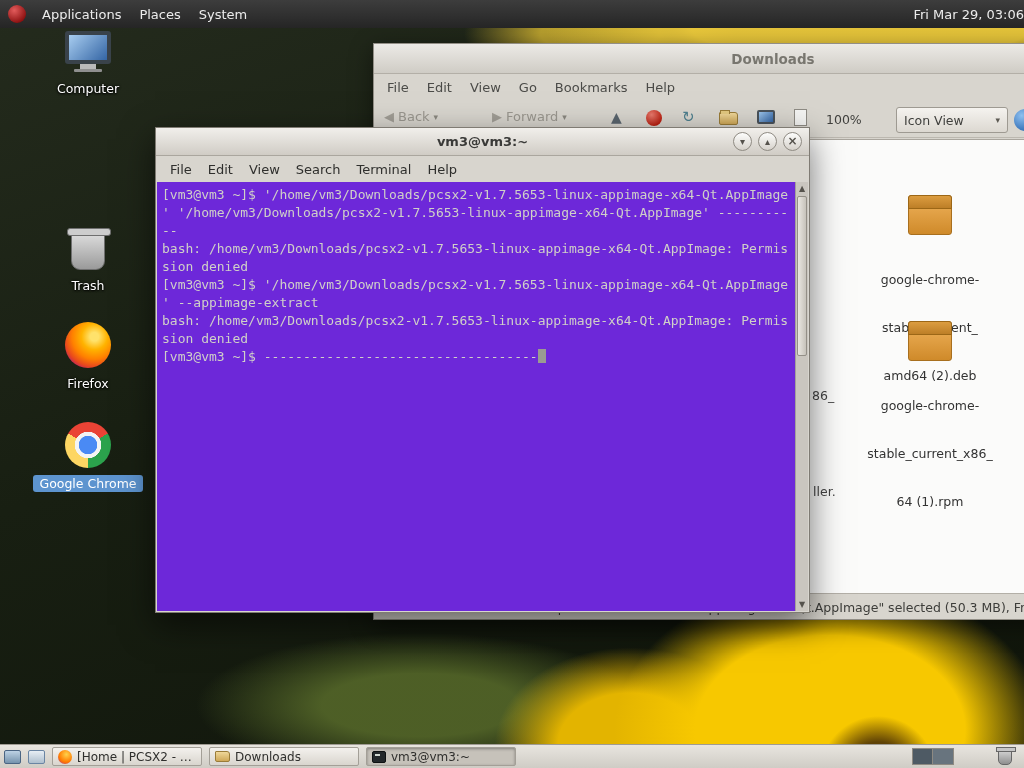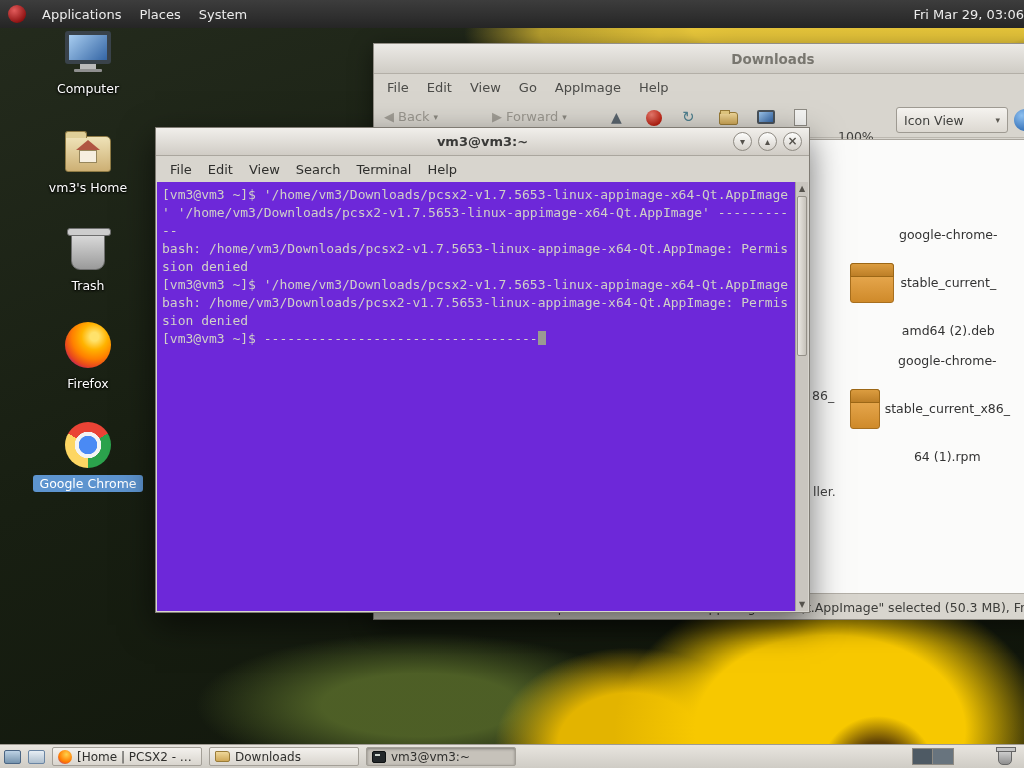--- a/index.html
+++ b/index.html
@@ -87,30 +87,30 @@
     background:radial-gradient(circle at 35% 30%, #e87a6d, #b81d0e 75%); }
   .tb-refresh { position:absolute; left:308px; top:7px; font-size:15px; color:#4e7f8e; }
   .tb-folder { position:absolute; left:345px; top:11px; width:19px; height:13px;
     background:linear-gradient(#efd79a,#cfa858); border:1px solid #9a7c38; border-radius:1px 3px 2px 2px; }
   .tb-folder::before { content:""; position:absolute; top:-3px; left:0; width:8px; height:3px;
     background:#e3c87f; border:1px solid #9a7c38; border-bottom:none; }
   .tb-monitor { position:absolute; left:383px; top:9px; width:18px; height:14px;
     border:2px solid #49525a; border-radius:2px; background:linear-gradient(135deg,#9cc4ea,#3465a4); }
   .tb-doc { position:absolute; left:420px; top:8px; width:13px; height:17px;
     background:#f4f4f2; border:1px solid #8e8b84; }
-  .tb-zoom { position:absolute; left:452px; top:28px; font-size:12.5px; color:#3f3f3c;margin-left:12px; }
+  .tb-zoom { position:absolute; left:452px; top:11px; font-size:12.5px; color:#3f3f3c; }
   .tb-view { position:absolute; left:522px; top:6px; width:112px; height:25px;
     border:1px solid #9e9a92; border-radius:3px; background:linear-gradient(#f5f3ef,#dcd8d1);
     display:flex; align-items:center; padding:12px 7px; font-size:12.5px; color:#3f3f3c; }
   .tb-view .vcaret { margin-left:auto; font-size:9px; color:#5c5952; }
   .tb-search { position:absolute; left:640px; top:8px; width:22px; height:22px; border-radius:50%;
     background:radial-gradient(circle at 35% 30%, #8ec0f0, #2f6cb4 80%); }
   .fm-content { position:absolute; left:1px; right:1px; top:95px; bottom:26px;
     background:#fbfbfa; border-top:1px solid #a9a59d; overflow:hidden; }
-  .fitem { position:absolute; width:160px; display:flex; flex-direction:row; align-items:center; gap:5px; }
+  .fitem { position:absolute; width:160px; display:flex; flex-direction:column; align-items:center; gap:5px; }
   .fi-1 { left:475px; top:55px; } .fi-2 { left:475px; top:181px; }
   .pkg { width:44px; height:40px; border-radius:3px; position:relative;
     background:linear-gradient(#f0b35c,#cf8a2a); border:1px solid #a86f1e; }
   .pkg::before { content:""; position:absolute; left:-1px; right:-1px; top:-1px; height:12px;
     background:linear-gradient(#dc9d40,#bd7f27); border:1px solid #9c6716; border-radius:3px 3px 0 0; }
   .flabel { font-size:12.5px; line-height:16px; color:#333; text-align:center; white-space:pre; }
   .frag { position:absolute; font-size:12.5px; color:#444; white-space:pre; }
   .frag-1 { left:437px; top:248px; } .frag-2 { left:438px; top:344px; }
   .fm-statusbar { position:absolute; left:1px; right:1px; bottom:0; height:26px;
     background:#d8d5ce; border-top:1px solid #b3afa7; overflow:hidden; }
@@ -178,27 +178,20 @@
   <div class="wallpaper"></div>
 
   <div class="dicon di-computer">
     <div class="icon-computer">
       <div class="scr"></div>
         <div class="stand"></div>
         <div class="base"></div>
     </div>
     <div class="dlabel">Computer</div>
   </div>
-  <div class="dicon di-home">
-    <div class="icon-home">
-      <div class="roof"></div>
-        <div class="house"></div>
-    </div>
-    <div class="dlabel">vm3's Home</div>
-  </div>
   <div class="dicon di-trash">
     <div class="icon-trash"></div>
     <div class="dlabel">Trash</div>
   </div>
   <div class="dicon di-firefox">
     <div class="icon-firefox"></div>
     <div class="dlabel">Firefox</div>
   </div>
   <div class="dicon di-chrome">
     <div class="icon-chrome"></div>
@@ -207,21 +200,21 @@
 
   <div class="fm">
     <div class="fm-titlebar">
       <span class="fm-title">Downloads</span>
     </div>
     <div class="fm-menubar">
       <span>File</span>
       <span>Edit</span>
       <span>View</span>
       <span>Go</span>
-      <span>AppImage</span>
+      <span>Bookmarks</span>
       <span>Help</span>
     </div>
     <div class="fm-toolbar">
       <div class="tbtn" style="left:10px;">
         <span class="tb-arrow">◀</span>
         <span>Back</span>
         <span class="tb-caret">▾</span>
       </div>
       <div class="tbtn" style="left:118px;">
         <span class="tb-arrow">▶</span>
@@ -281,20 +274,21 @@
       <span>Terminal</span>
       <span>Help</span>
     </div>
     <div class="term-screen">
       <div class="tline">[vm3@vm3 ~]$ '/home/vm3/Downloads/pcsx2-v1.7.5653-linux-appimage-x64-Qt.AppImage</div>
       <div class="tline">' '/home/vm3/Downloads/pcsx2-v1.7.5653-linux-appimage-x64-Qt.AppImage' ---------</div>
       <div class="tline">--</div>
       <div class="tline">bash: /home/vm3/Downloads/pcsx2-v1.7.5653-linux-appimage-x64-Qt.AppImage: Permis</div>
       <div class="tline">sion denied</div>
       <div class="tline">[vm3@vm3 ~]$ '/home/vm3/Downloads/pcsx2-v1.7.5653-linux-appimage-x64-Qt.AppImage</div>
+      <div class="tline">' --appimage-extract</div>
       <div class="tline">bash: /home/vm3/Downloads/pcsx2-v1.7.5653-linux-appimage-x64-Qt.AppImage: Permis</div>
       <div class="tline">sion denied</div>
       <div class="tline"><span>[vm3@vm3 ~]$ -----------------------------------</span><span class="cursor"></span></div>
     </div>
     <div class="term-scrollbar">
       <div class="sb-arrow sb-up">▲</div>
       <div class="term-thumb"></div>
       <div class="sb-arrow sb-down">▼</div>
     </div>
   </div>

